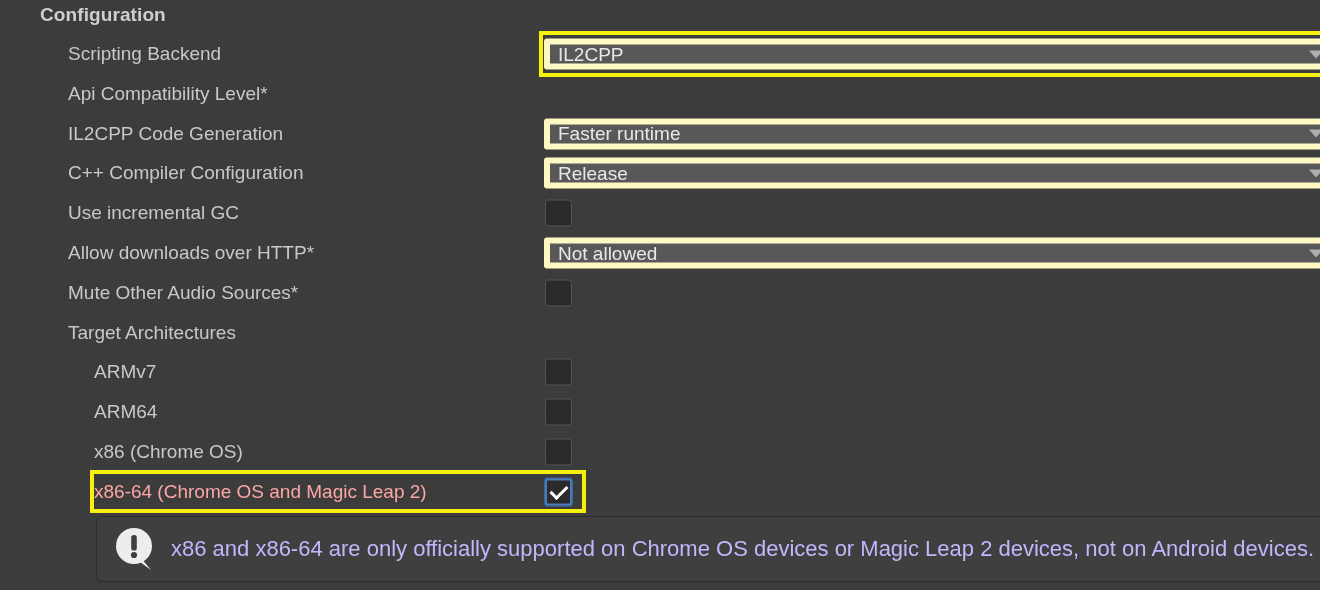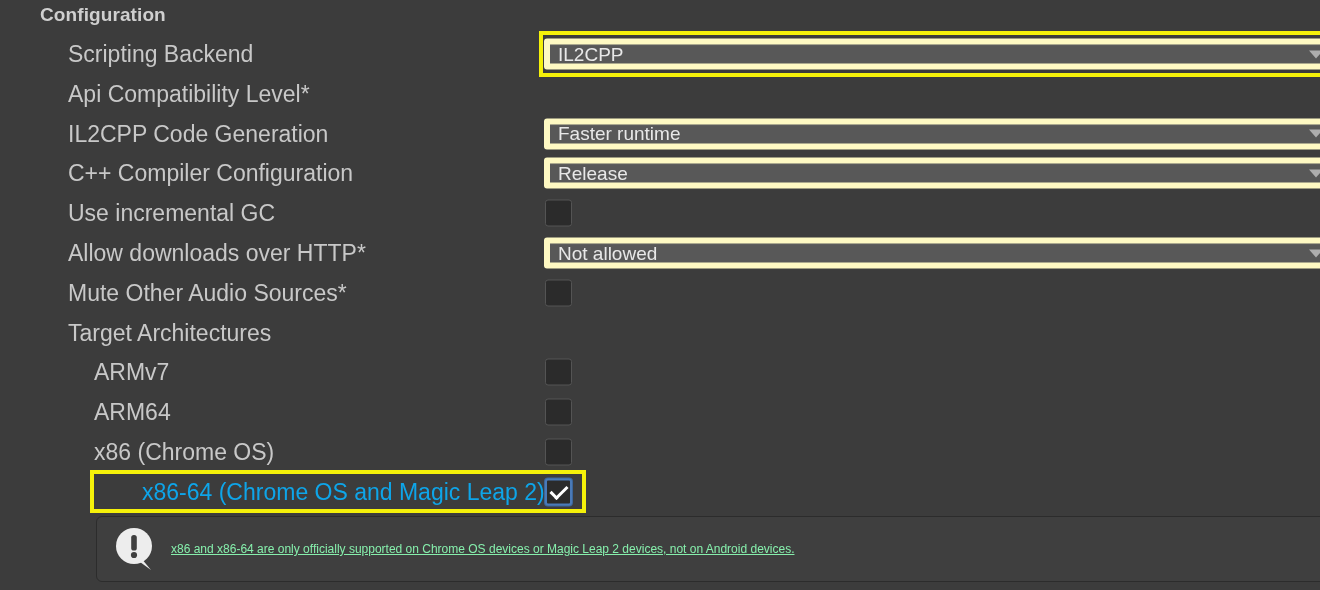--- a/index.html
+++ b/index.html
@@ -39,21 +39,21 @@
   .row {
     position: absolute;
     left: 0;
     width: 1320px;
     height: 40px;
   }
   .row-label {
     position: absolute;
     top: 50%;
     transform: translateY(-50%);
-    font-size: 23px;
+    font-size: 19px;
     color: #c8c8c8;
     white-space: nowrap;
   }
   .indent-1 { left: 40px; }
   .indent-2 { left: 66px; }
 
   
   .dropdown {
     position: absolute;
     left: 516px;
@@ -113,22 +113,21 @@
     top: 46%;
     transform: translate(-50%, -50%) rotate(-45deg);
     width: 14px;
     height: 7px;
     border-left: 3.5px solid #ffffff;
     border-bottom: 3.5px solid #ffffff;
   }
 
   
   .label-selected {
-    color: #0ea5e9;
-    padding-left: 48px;
+    color: #fca5a5;
   }
 
   
   .highlight-box {
     position: absolute;
     border: 4px solid #f5f10a;
     box-sizing: border-box;
     pointer-events: none;
     background: transparent;
   }
@@ -151,24 +150,23 @@
     top: 50%;
     transform: translateY(-50%);
     width: 48px;
     height: 48px;
   }
   .info-text {
     position: absolute;
     left: 74px;
     top: 50%;
     transform: translateY(-50%);
-    font-size: 12px;
-    color: #86efac;
+    font-size: 22px;
+    color: #c4b5fd;
     white-space: nowrap;
-    text-decoration: underline;
   }
 </style>
 </head>
 <body>
 
 <div id="panel">
 
   <div class="section-header">Configuration</div>
 
   <div id="rows-container">

